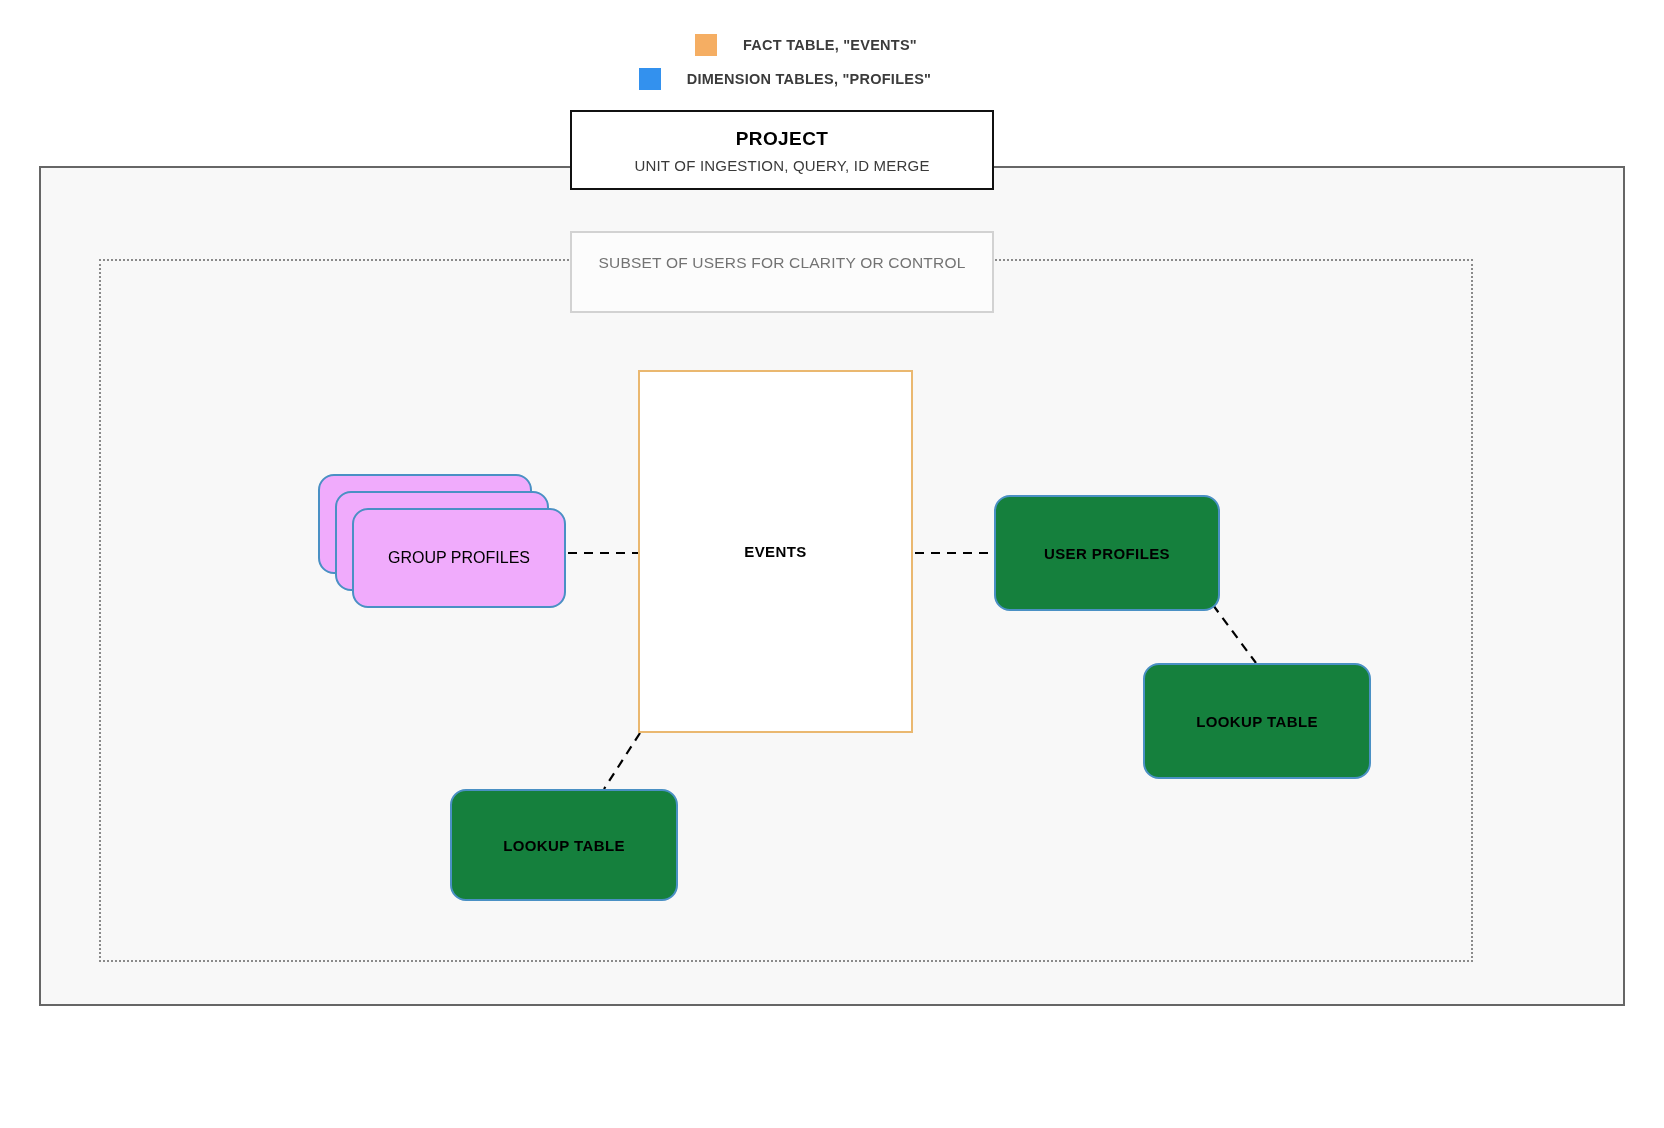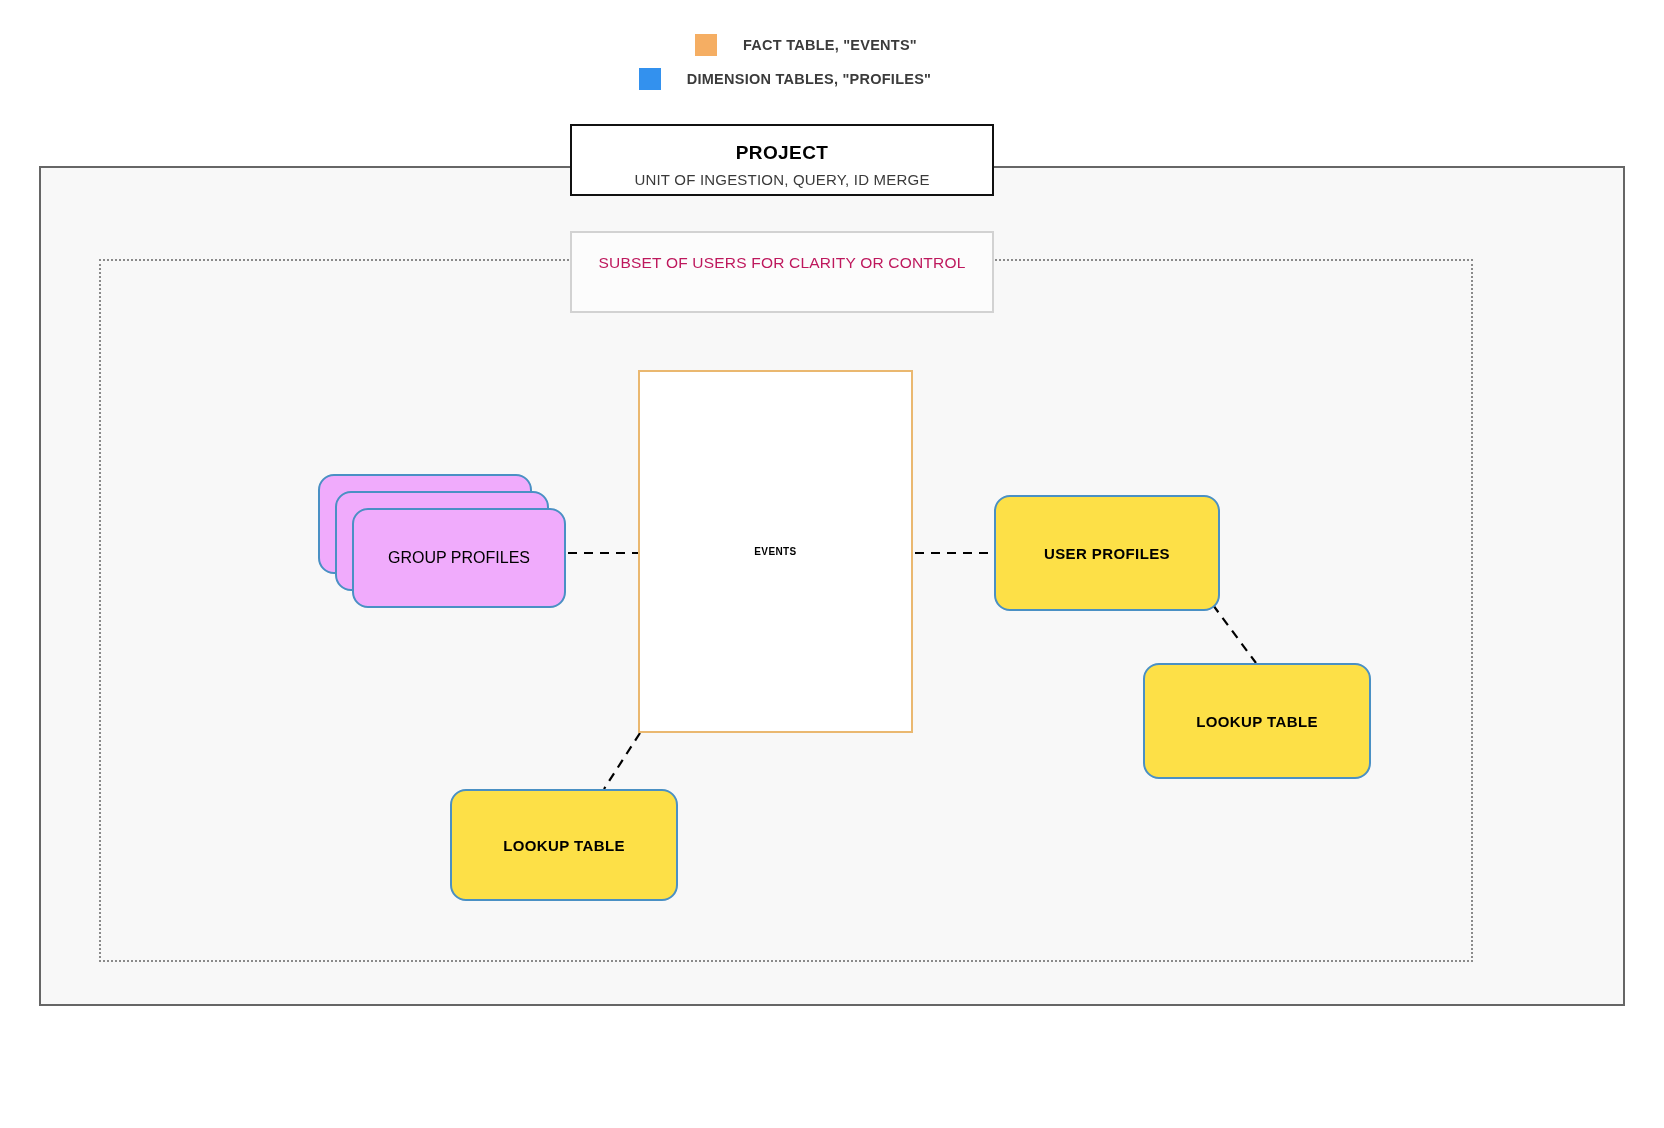--- a/index.html
+++ b/index.html
@@ -85,23 +85,23 @@
   .hdr-box .hdr-title {
     font-weight: bold;
     letter-spacing: 0.4px;
   }
   .hdr-box .hdr-sub {
     letter-spacing: 0.2px;
   }
 
   .project-label {
     left: 570px;
-    top: 124px;
+    top: 110px;
     width: 424px;
-    height: 72px;
+    height: 80px;
     border: 2px solid #111111;
     padding-top: 14px;
   }
   .project-label .hdr-title {
     font-size: 19px;
     color: #000000;
     line-height: 26px;
   }
   .project-label .hdr-sub {
     font-size: 15px;
@@ -118,49 +118,49 @@
     background: #fcfcfc;
     padding-top: 15px;
   }
   .dataview-label .hdr-title {
     font-size: 19px;
     color: #8c8c8c;
     line-height: 26px;
   }
   .dataview-label .hdr-sub {
     font-size: 15.5px;
-    color: #be185d;
+    color: #737373;
     line-height: 30px;
   }
 
   
   .fact-table {
     position: absolute;
     left: 638px;
     top: 370px;
     width: 275px;
     height: 363px;
     background: #ffffff;
     border: 2px solid #eab870;
     box-sizing: border-box;
     display: flex;
     align-items: center;
     justify-content: center;
   }
   .fact-table .node-label {
-    font-size: 10px;
+    font-size: 15px;
     font-weight: bold;
     color: #000000;
     letter-spacing: 0.4px;
   }
 
   
   .dim-node {
     position: absolute;
-    background: #fde047;
+    background: #15803d;
     border: 2px solid #4a90c4;
     border-radius: 16px;
     box-sizing: border-box;
     display: flex;
     align-items: center;
     justify-content: center;
   }
   .dim-node .node-label {
     font-size: 15px;
     font-weight: bold;

